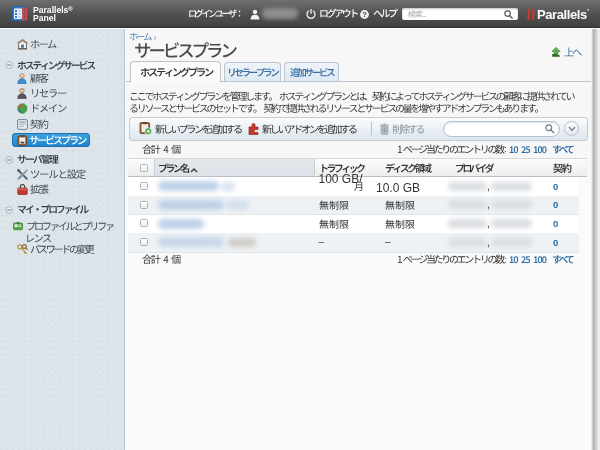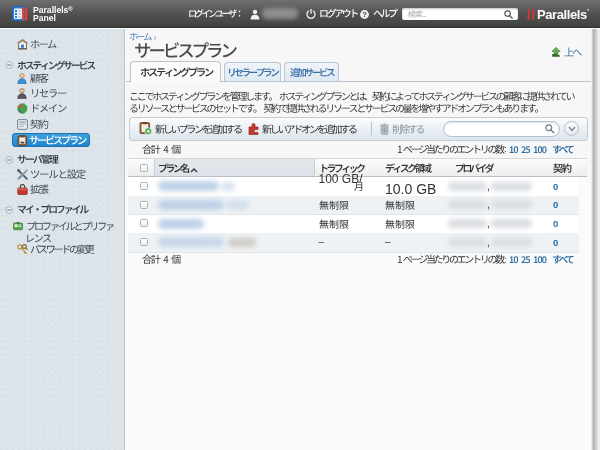--- a/index.html
+++ b/index.html
@@ -640,21 +640,21 @@
 <div class="abs" style="left:128px;top:195.7px;width:451px;height:1px;background:#e2e5e8"></div>
 <div class="abs" style="left:140px;top:182.0px;width:8px;height:8px;border:1px solid #aab2ba;border-radius:1.5px;background:linear-gradient(#fff,#eceef0)"></div>
 <div class="abs" style="left:158px;top:181.2px;width:61px;height:10px;border-radius:5px;background:#bed1e8;filter:blur(2.6px)"></div>
 <div class="abs" style="left:221px;top:181.7px;width:14px;height:9.5px;border-radius:5px;background:#c6d6e8;filter:blur(2.6px);opacity:.7"></div>
 <div class="abs" style="left:318.5px;top:172px;font-size:12px;color:#333">100 GB/</div>
 <svg style="position:absolute;overflow:visible;left:353.6px;top:190.2px" width="1" height="1">
     <g transform="scale(0.010000,0.010000)" fill="#333">
       <use href="#g91" x="0"></use>
     </g>
   </svg>
-<div class="abs" style="left:385px;top:180.5px;font-size:14px;color:#333">10.0 GB</div>
+<div class="abs" style="left:376px;top:180.5px;font-size:12px;color:#333">10.0 GB</div>
 <div class="abs" style="left:448px;top:181.7px;width:39px;height:9px;border-radius:4.5px;background:#dadde1;filter:blur(2.4px)"></div>
 <div class="abs" style="left:490.5px;top:181.7px;width:41.5px;height:9px;border-radius:4.5px;background:#dadde1;filter:blur(2.4px)"></div>
 <div class="abs" style="left:487px;top:180.5px;font-size:10px;color:#333">,</div>
 <div class="abs" style="left:553px;top:180.5px;font-size:9.5px;font-weight:bold;color:#2e6da4">0</div>
 <div class="abs" style="left:128px;top:195.7px;width:451px;height:18.7px;background:#eef2f5"></div>
 <div class="abs" style="left:128px;top:214.4px;width:451px;height:1px;background:#e2e5e8"></div>
 <div class="abs" style="left:140px;top:200.7px;width:8px;height:8px;border:1px solid #aab2ba;border-radius:1.5px;background:linear-gradient(#fff,#eceef0)"></div>
 <div class="abs" style="left:158px;top:199.9px;width:66px;height:10px;border-radius:5px;background:#bed1e8;filter:blur(2.6px)"></div>
 <div class="abs" style="left:226px;top:200.4px;width:23px;height:9.5px;border-radius:5px;background:#c6d6e8;filter:blur(2.6px);opacity:.7"></div>
 <svg style="position:absolute;overflow:visible;left:318.5px;top:208.9px" width="1" height="1">

